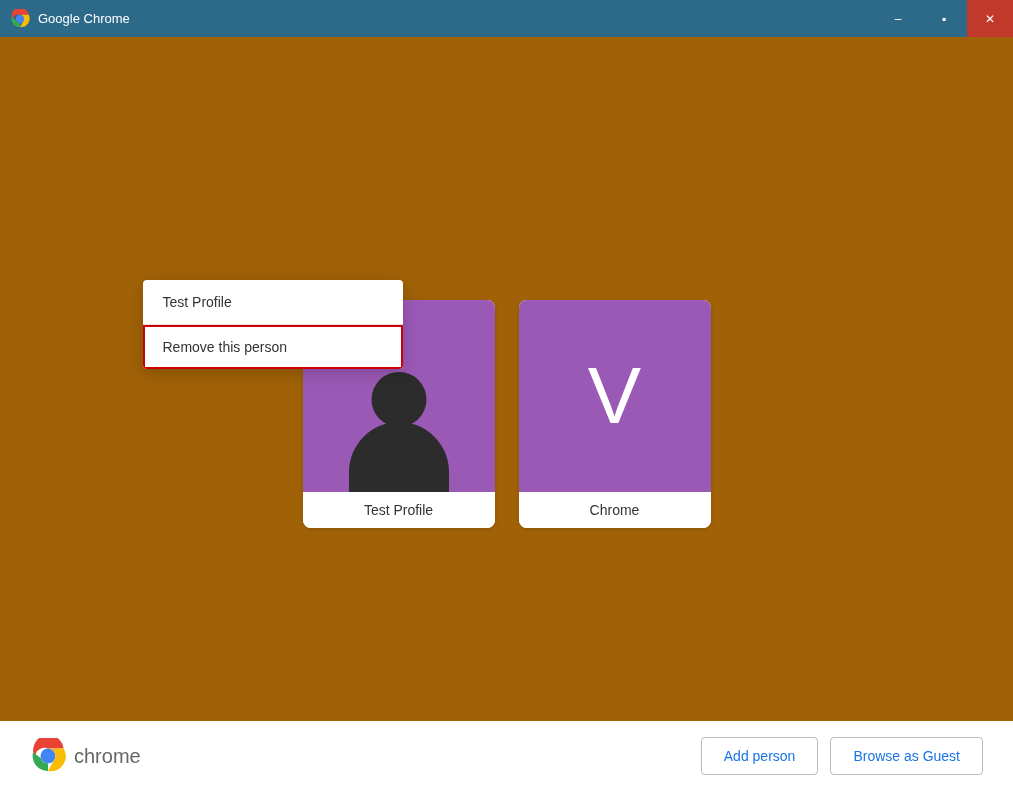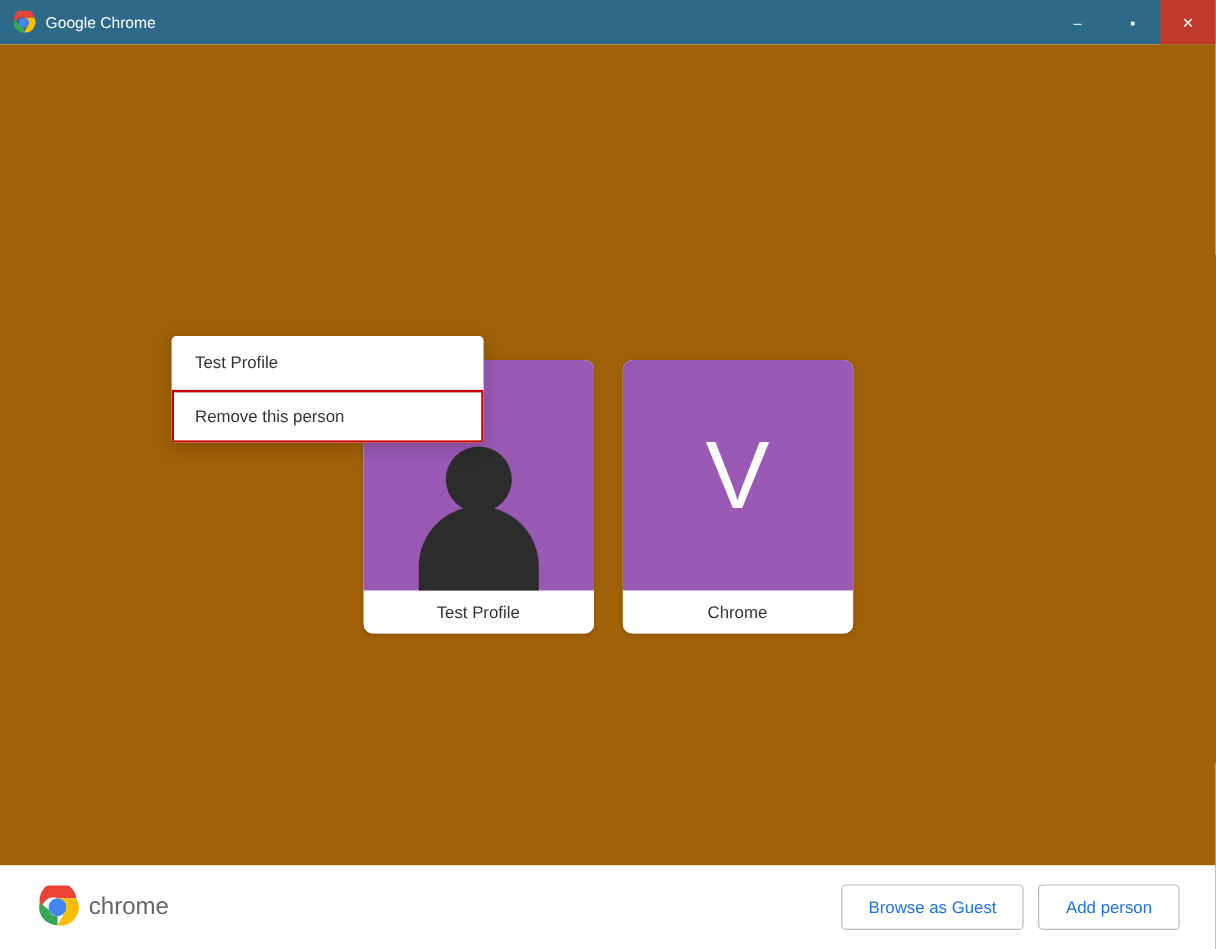--- a/index.html
+++ b/index.html
@@ -288,18 +288,18 @@
         <circle cx="18" cy="18" r="7.5" fill="#4285F4"></circle>
         <path d="M18 10.5h15.6A15 15 0 0 0 3.1 14.25L10.9 27.75A7.5 7.5 0 0 1 18 10.5z" fill="#EA4335"></path>
         <path d="M18 25.5a7.5 7.5 0 0 1-7.1-5.25L3.1 14.25A15 15 0 0 0 18 33z" fill="#34A853"></path>
         <path d="M33.6 10.5H18a7.5 7.5 0 0 1 7.1 9.75L18 33A15 15 0 0 0 33.6 10.5z" fill="#FBBC05"></path>
         <circle cx="18" cy="18" r="6" fill="#4285F4"></circle>
       </svg>
       <span class="footer-logo-text">chrome</span>
     </div>
 
     <div class="footer-buttons">
+      <button class="footer-btn">Add person</button>
       <button class="footer-btn">Browse as Guest</button>
-      <button class="footer-btn">Add person</button>
     </div>
   </div>
 
 </div>
 
 </body></html>

